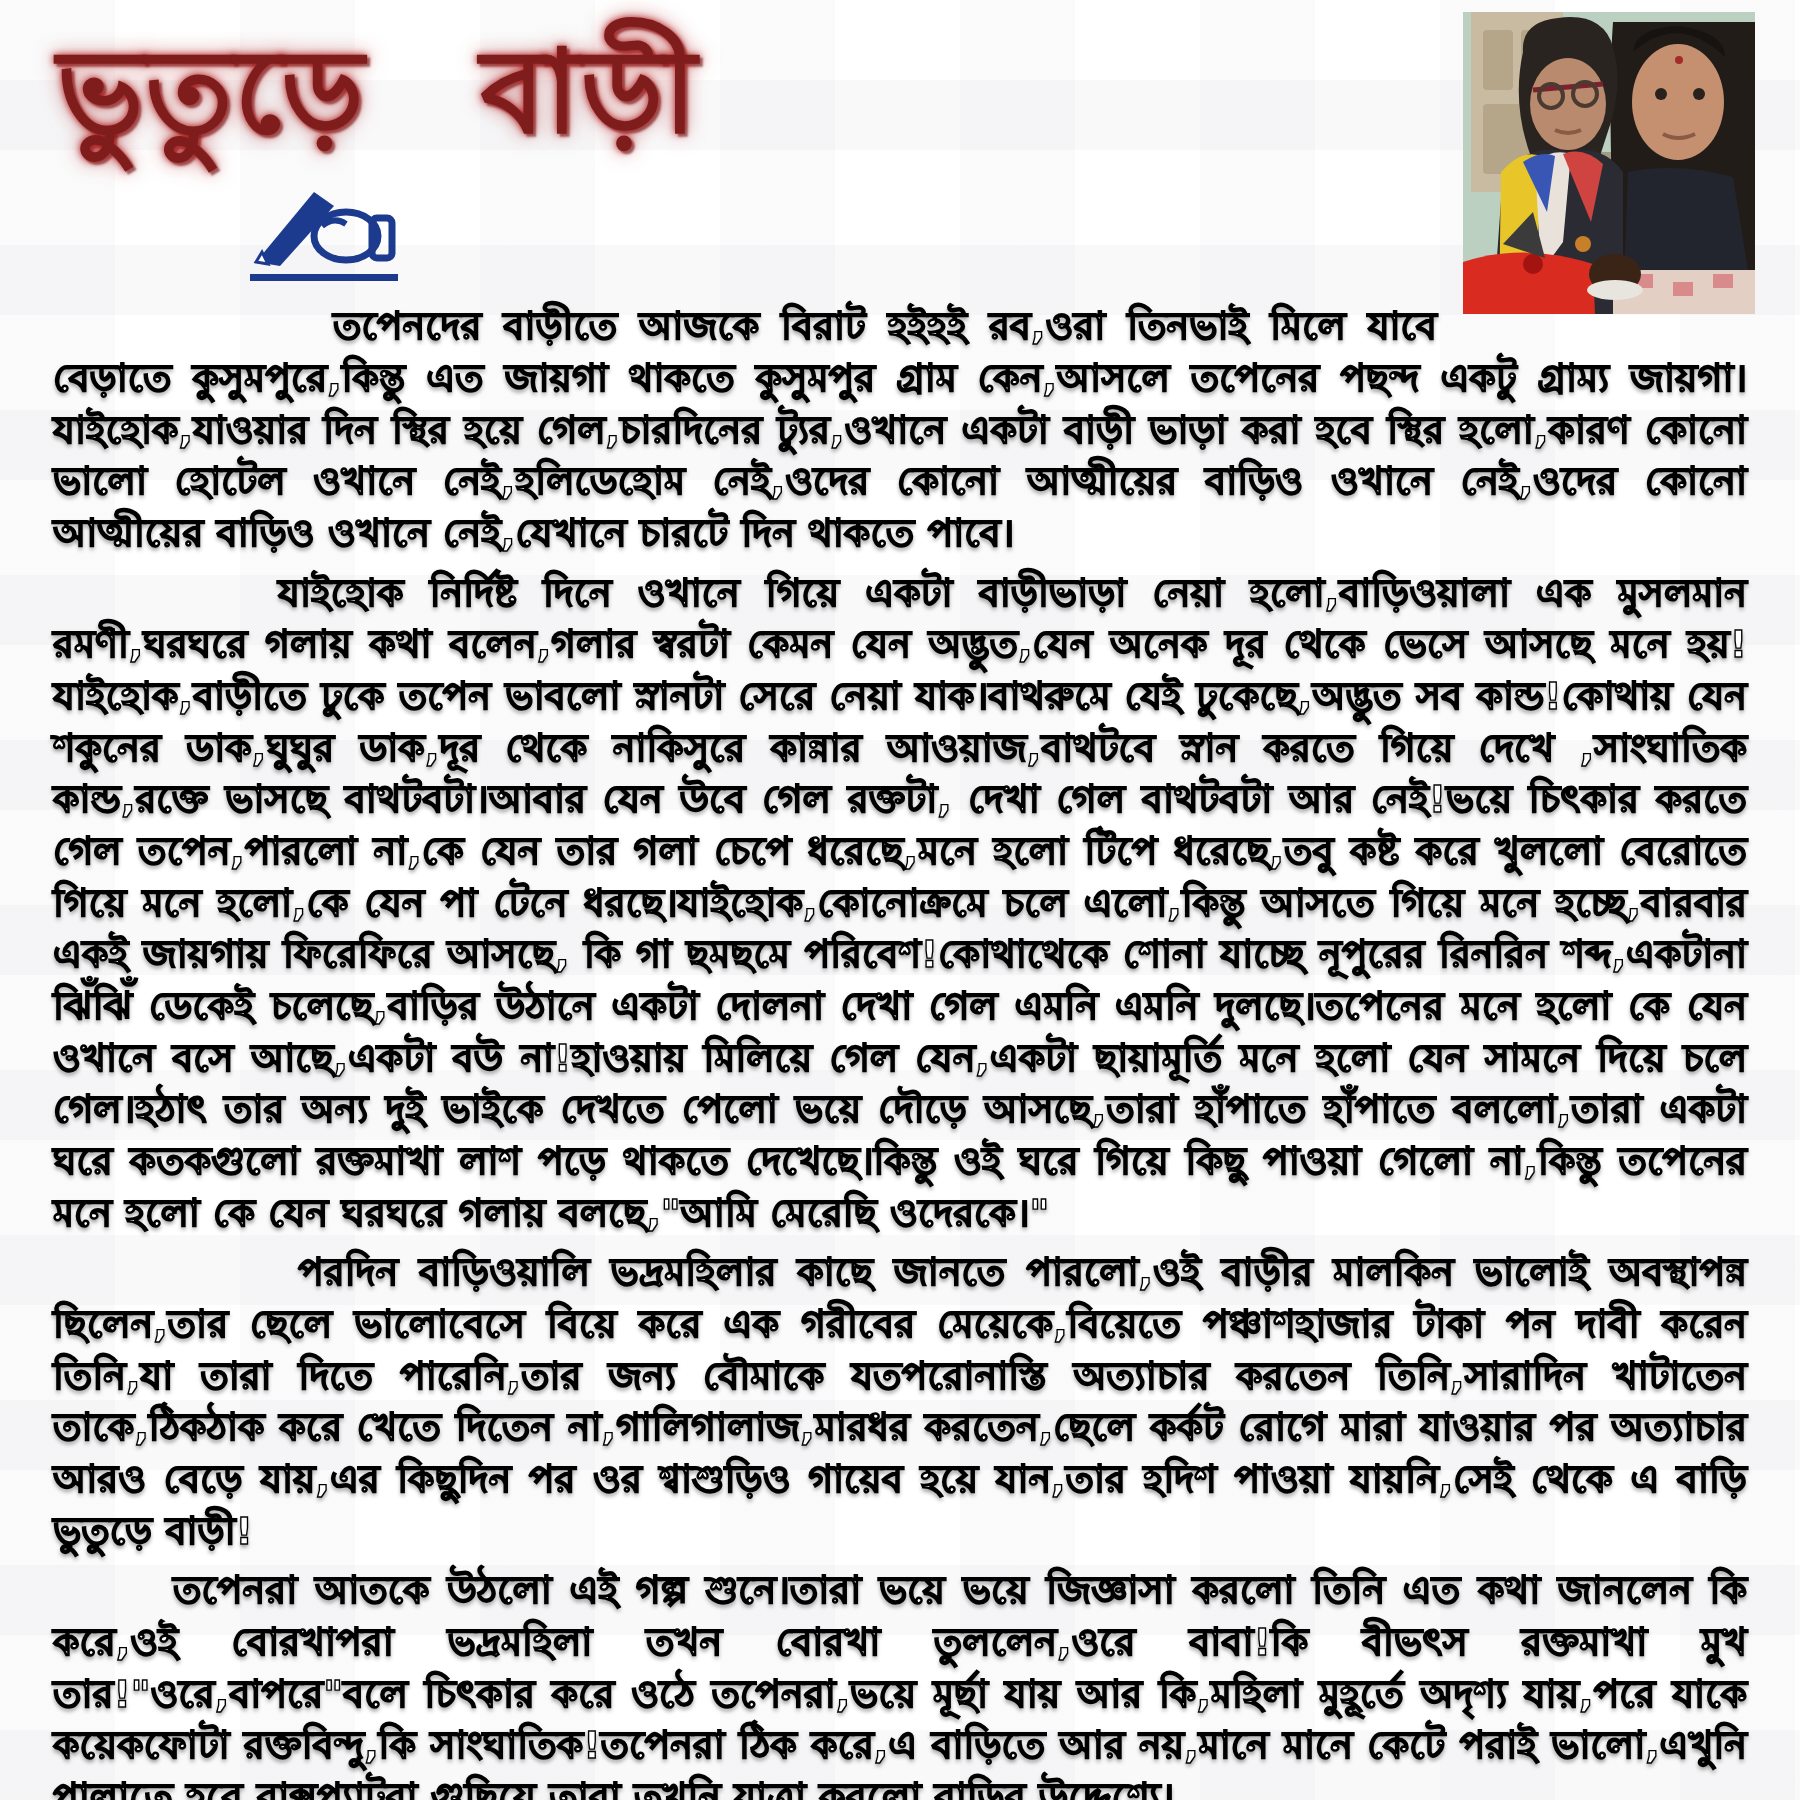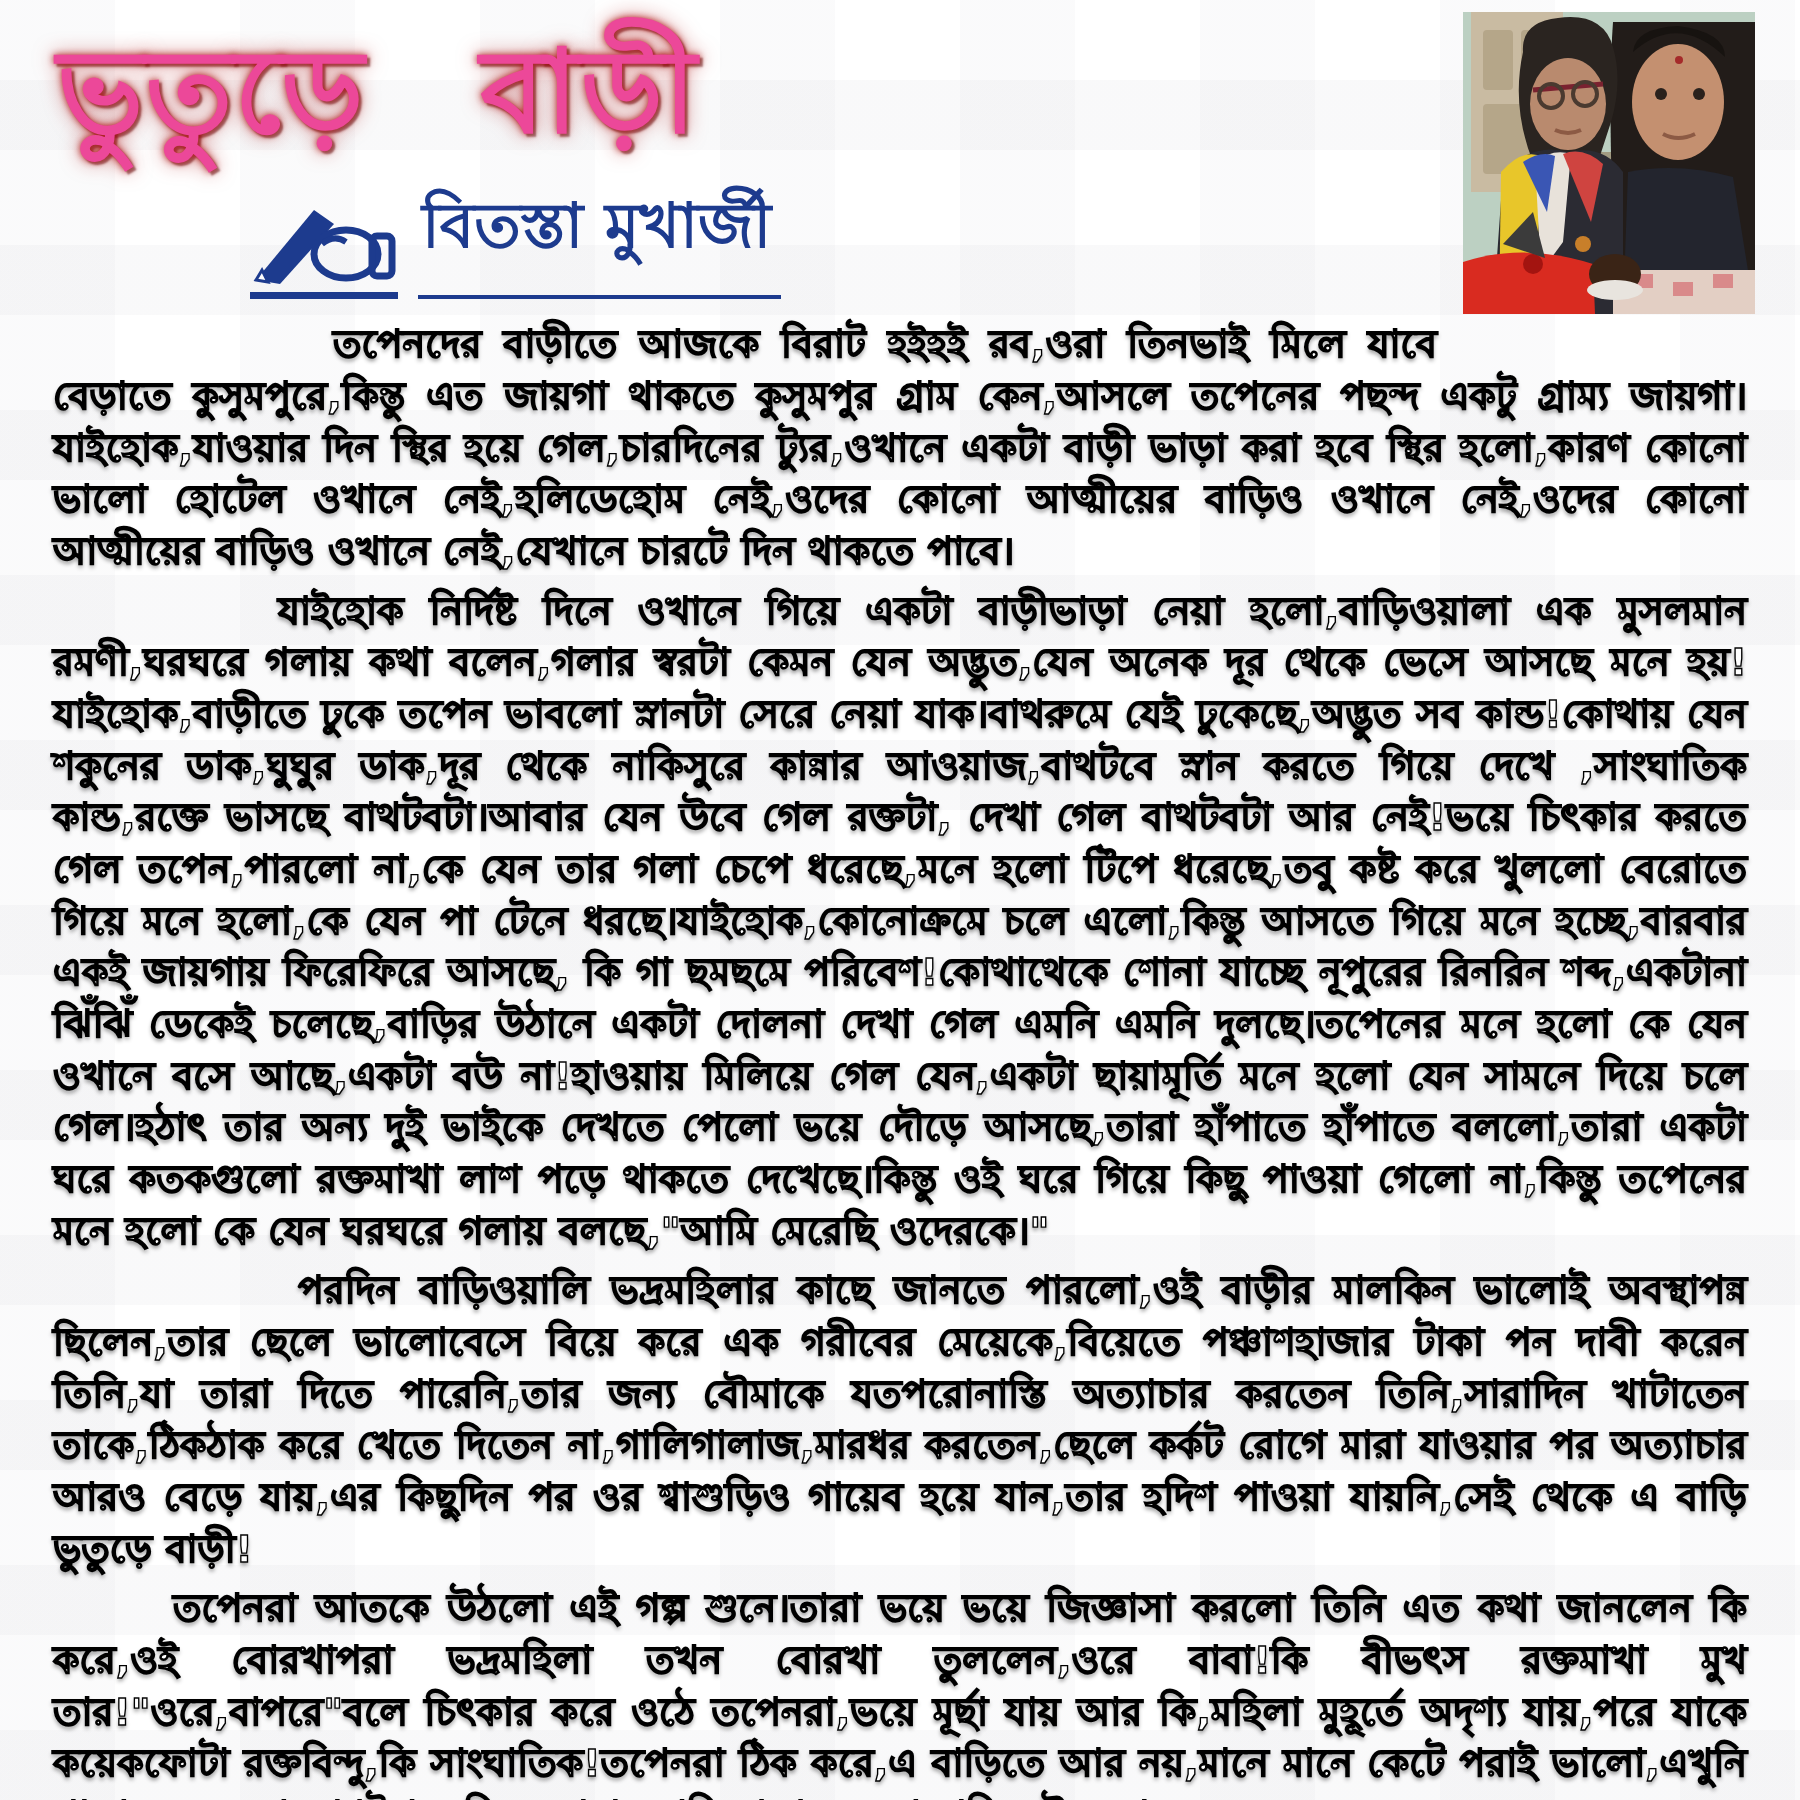--- a/index.html
+++ b/index.html
@@ -26,21 +26,21 @@
     background: #b9cdbd;
     overflow: hidden;
   }
   .photo svg { display: block; width: 100%; height: 100%; }
   
   .title {
     margin: 0 0 0 12px;
     font-size: 116px;
     font-weight: bold;
     line-height: 1.45;
-    color: #ec4899;
+    color: #7f1d1d;
     word-spacing: 72px;
     letter-spacing: 2px;
     text-shadow: 0 0 7px rgba(175,22,22,0.95), 0 0 20px rgba(175,22,22,0.55), 3px 3px 2px rgba(80,8,8,0.55);
     white-space: nowrap;
   }
   
   .author-row {
     display: flex;
     align-items: flex-end;
     gap: 20px;
@@ -143,21 +143,20 @@
 
         <path d="M6 84 L64 14 L84 28 L30 88 Z" fill="#1d3b8e"></path>
         <path d="M6 84 L18 86 L12 74 Z" fill="#ffffff" stroke="#1d3b8e" stroke-width="3"></path>
 
         <ellipse cx="96" cy="58" rx="32" ry="24" fill="none" stroke="#1d3b8e" stroke-width="7"></ellipse>
         <path d="M72 48 Q84 38 96 46" fill="none" stroke="#1d3b8e" stroke-width="6"></path>
 
         <rect x="122" y="40" width="20" height="40" rx="5" fill="none" stroke="#1d3b8e" stroke-width="7"></rect>
       </svg>
     </span>
-    <span class="author-name">বিতস্তা মুখার্জী</span>
   </div>
 
   <div class="story">
     <p class="indent-1">তপেনদের বাড়ীতে আজকে বিরাট হইহই রব,ওরা তিনভাই মিলে যাবে বেড়াতে কুসুমপুরে,কিন্তু এত জায়গা থাকতে কুসুমপুর গ্রাম কেন,আসলে তপেনের পছন্দ একটু গ্রাম্য জায়গা। যাইহোক,যাওয়ার দিন স্থির হয়ে গেল,চারদিনের ট্যুর,ওখানে একটা বাড়ী ভাড়া করা হবে স্থির হলো,কারণ কোনো ভালো হোটেল ওখানে নেই,হলিডেহোম নেই,ওদের কোনো আত্মীয়ের বাড়িও ওখানে নেই,ওদের কোনো আত্মীয়ের বাড়িও ওখানে নেই,যেখানে চারটে দিন থাকতে পাবে।</p>
     <p class="indent-2">যাইহোক নির্দিষ্ট দিনে ওখানে গিয়ে একটা বাড়ীভাড়া নেয়া হলো,বাড়িওয়ালা এক মুসলমান রমণী,ঘরঘরে গলায় কথা বলেন,গলার স্বরটা কেমন যেন অদ্ভুত,যেন অনেক দূর থেকে ভেসে আসছে মনে হয়! যাইহোক,বাড়ীতে ঢুকে তপেন ভাবলো স্নানটা সেরে নেয়া যাক।বাথরুমে যেই ঢুকেছে,অদ্ভুত সব কান্ড!কোথায় যেন শকুনের ডাক,ঘুঘুর ডাক,দূর থেকে নাকিসুরে কান্নার আওয়াজ,বাথটবে স্নান করতে গিয়ে দেখে ,সাংঘাতিক কান্ড,রক্তে ভাসছে বাথটবটা।আবার যেন উবে গেল রক্তটা, দেখা গেল বাথটবটা আর নেই!ভয়ে চিৎকার করতে গেল তপেন,পারলো না,কে যেন তার গলা চেপে ধরেছে,মনে হলো টিপে ধরেছে,তবু কষ্ট করে খুললো  বেরোতে গিয়ে মনে হলো,কে যেন পা টেনে ধরছে।যাইহোক,কোনোক্রমে চলে এলো,কিন্তু আসতে গিয়ে মনে হচ্ছে,বারবার একই জায়গায় ফিরেফিরে আসছে, কি গা ছমছমে পরিবেশ!কোথাথেকে শোনা যাচ্ছে নূপুরের রিনরিন শব্দ,একটানা ঝিঁঝিঁ ডেকেই চলেছে,বাড়ির উঠানে একটা দোলনা দেখা গেল এমনি এমনি দুলছে।তপেনের মনে হলো কে যেন ওখানে বসে আছে,একটা বউ না!হাওয়ায় মিলিয়ে গেল যেন,একটা ছায়ামূর্তি মনে হলো যেন সামনে দিয়ে চলে গেল।হঠাৎ তার অন্য দুই ভাইকে দেখতে পেলো ভয়ে দৌড়ে আসছে,তারা হাঁপাতে হাঁপাতে বললো,তারা একটা ঘরে কতকগুলো রক্তমাখা লাশ পড়ে থাকতে দেখেছে।কিন্তু ওই ঘরে গিয়ে কিছু পাওয়া গেলো না,কিন্তু তপেনের মনে হলো কে যেন ঘরঘরে গলায় বলছে,"আমি মেরেছি ওদেরকে।"</p>
     <p class="indent-3">পরদিন বাড়িওয়ালি ভদ্রমহিলার কাছে জানতে পারলো,ওই বাড়ীর মালকিন ভালোই অবস্থাপন্ন ছিলেন,তার ছেলে ভালোবেসে বিয়ে করে এক গরীবের মেয়েকে,বিয়েতে পঞ্চাশহাজার টাকা পন দাবী করেন তিনি,যা তারা দিতে পারেনি,তার জন্য বৌমাকে যতপরোনাস্তি অত্যাচার করতেন তিনি,সারাদিন খাটাতেন তাকে,ঠিকঠাক করে খেতে দিতেন না,গালিগালাজ,মারধর করতেন,ছেলে কর্কট রোগে মারা যাওয়ার পর অত্যাচার আরও বেড়ে যায়,এর কিছুদিন পর ওর শ্বাশুড়িও গায়েব হয়ে যান,তার হদিশ পাওয়া যায়নি,সেই থেকে এ বাড়ি ভুতুড়ে বাড়ী!</p>
     <p class="indent-4">তপেনরা আতকে উঠলো এই গল্প শুনে।তারা ভয়ে ভয়ে জিজ্ঞাসা করলো তিনি এত কথা জানলেন কি করে,ওই বোরখাপরা ভদ্রমহিলা তখন বোরখা তুললেন,ওরে বাবা!কি বীভৎস রক্তমাখা মুখ তার!"ওরে,বাপরে"বলে চিৎকার করে ওঠে তপেনরা,ভয়ে মূর্ছা যায় আর কি,মহিলা মুহূর্তে অদৃশ্য যায়,পরে যাকে কয়েকফোটা রক্তবিন্দু,কি সাংঘাতিক!তপেনরা ঠিক করে,এ বাড়িতে আর নয়,মানে মানে কেটে পরাই ভালো,এখুনি পালাতে হবে,বাক্সপ্যাটরা গুছিয়ে তারা তখুনি যাত্রা করলো বাড়ির উদ্দেশ্যে।...</p>
   </div>
 
 </div>

